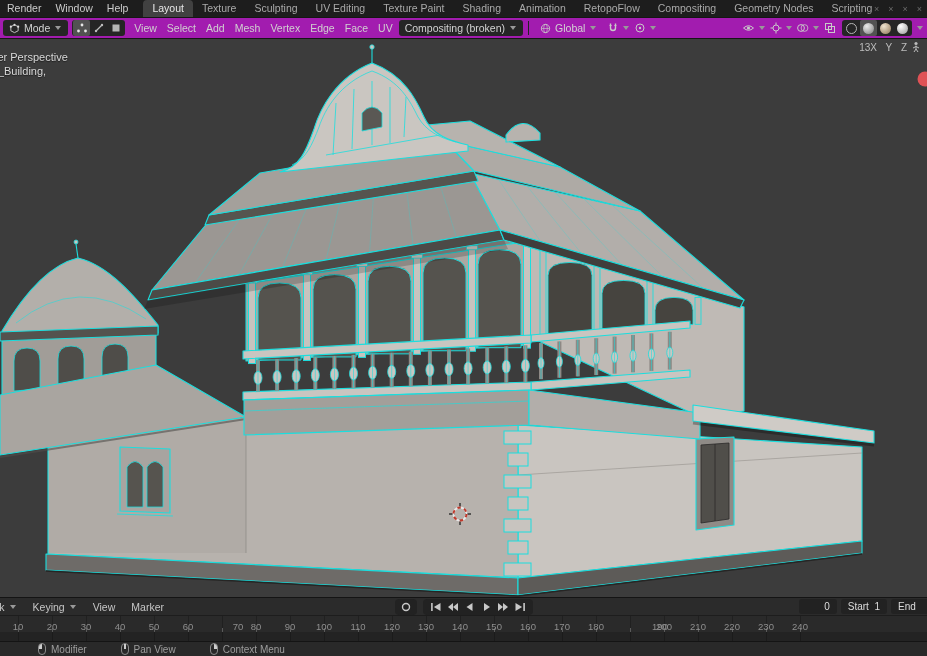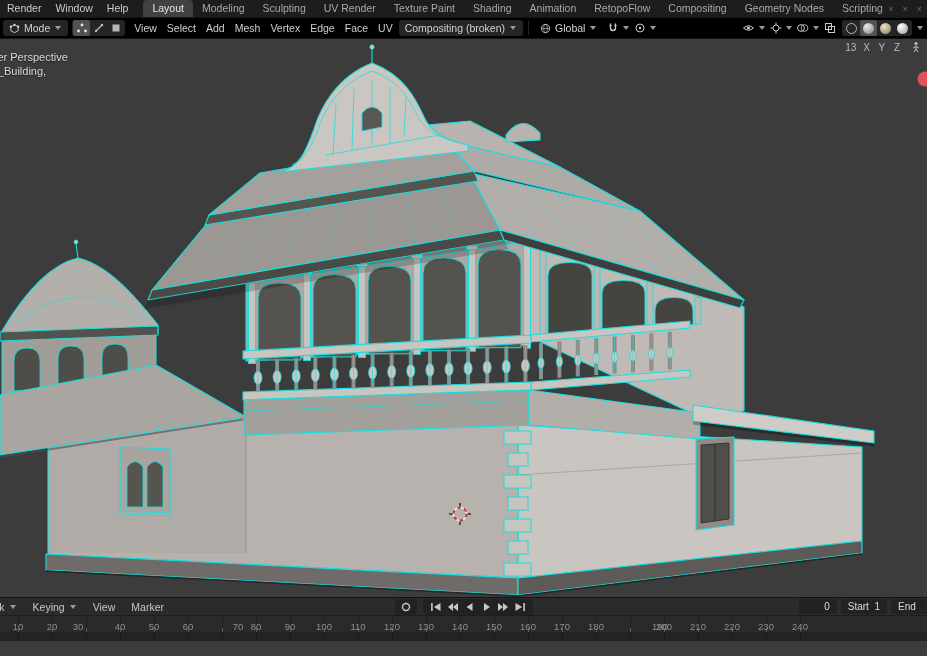--- a/index.html
+++ b/index.html
@@ -6,39 +6,39 @@
   #app{position:relative;width:927px;height:656px;overflow:hidden;background:#3c3c3c;
        font-family:Liberation Sans, sans-serif;font-size:11px;color:#c9c9c9;user-select:none}
   
   .topbar{position:absolute;top:0;left:0;right:0;height:17px;background:#1d1d1d;display:flex;align-items:center}
   .topbar .menu{padding:0 7px;font-size:10.5px;color:#cccccc;line-height:17px;white-space:nowrap}
   .workspaces{display:flex;height:17px;margin-left:8px}
   .ws-tab{padding:0 9px;line-height:17px;font-size:10.5px;color:#a9a9a9;border-radius:4px 4px 0 0;white-space:nowrap}
   .ws-tab.active{background:#414141;color:#e8e8e8}
   .topbar-right{position:absolute;right:5px;top:0;height:17px;display:flex;align-items:center;gap:9px;color:#6b6b6b;font-size:9px}
   
-  .vheader{position:absolute;top:17px;left:0;right:0;height:22px;background:#000000;border-top:1px solid #161616;border-bottom:1px solid #161616;box-sizing:border-box;display:flex;align-items:center;padding:0 3px;gap:1px;white-space:nowrap;overflow:hidden}
+  .vheader{position:absolute;top:17px;left:0;right:0;height:22px;background:#a21caf;border-top:1px solid #161616;border-bottom:1px solid #161616;box-sizing:border-box;display:flex;align-items:center;padding:0 3px;gap:1px;white-space:nowrap;overflow:hidden}
   .chip{display:inline-flex;align-items:center;gap:4px;background:#252525;border-radius:3px;height:16px;padding:0 6px;color:#d2d2d2;font-size:10.5px}
   .chip.flat{background:transparent}
   .hmenu{padding:0 5px;font-size:10.5px;color:#d0d0d0}
   .caret{width:0;height:0;border-left:3px solid transparent;border-right:3px solid transparent;border-top:4px solid #999;display:inline-block;margin:0 1px}
   .ibtn{width:17px;height:16px;border-radius:2px;display:inline-flex;align-items:center;justify-content:center}
   .ibtn.active{background:#525252}
   .igroup{display:inline-flex;background:#252525;border-radius:3px;margin:0 3px;padding:0 1px;align-items:center}
   .sep{width:1px;height:14px;background:#232323;margin:0 4px}
   .spacer{flex:1}
   .sphere{width:11px;height:11px;border-radius:50%}
   .sp-wire{border:1px solid #b5b5b5;box-sizing:border-box}
   .sp-solid{background:radial-gradient(circle at 35% 30%,#ececec,#7d7d7d)}
   .sp-mat{background:radial-gradient(circle at 35% 30%,#efe3cf,#8d7354)}
   .sp-rend{background:radial-gradient(circle at 35% 30%,#ffffff,#989898)}
   
   .viewport{position:absolute;top:39px;left:0;width:927px;height:558px;overflow:hidden;background:#3c3c3c}
   .vp-label{position:absolute;color:#d9d9d9;font-size:11px;text-shadow:0 1px 1px rgba(0,0,0,.55);pointer-events:none;white-space:nowrap}
-  .vp-corner{position:absolute;top:2px;right:5px;display:flex;align-items:center;gap:7px;color:#bcbcbc;font-size:10px}
+  .vp-corner{position:absolute;top:2px;right:5px;display:flex;align-items:center;gap:0;color:#bcbcbc;font-size:10px}
   
   .tl-header{position:absolute;top:597px;left:0;right:0;height:18px;background:#2b2b2b;border-top:1px solid #141414;box-sizing:border-box;display:flex;align-items:center;font-size:10.5px;overflow:hidden}
   .tl-menus{display:flex;margin-left:-46px}
   .tl-menu{padding:0 8px;color:#c6c6c6;display:inline-flex;align-items:center;gap:4px;white-space:nowrap}
   .transport{position:absolute;left:50%;transform:translateX(-50%);display:flex;gap:6px;align-items:center}
   .pill{background:#222;border-radius:4px;height:16px;display:flex;align-items:center;padding:0 4px}
   .tbtn{width:17px;height:14px;display:flex;align-items:center;justify-content:center}
   .tl-right{margin-left:auto;display:flex;align-items:center;gap:4px}
   .field{background:#222;border-radius:3px;height:15px;line-height:15px;color:#dcdcdc;font-size:10px;padding:0 7px;white-space:nowrap}
   .f-frame{width:24px;text-align:right}
@@ -66,23 +66,23 @@
 <div id="app">
 
   <div class="topbar">
     <span id="top-menus" style="display:inline-flex">
         <span class="menu">Render</span>
         <span class="menu">Window</span>
         <span class="menu">Help</span>
       </span>
     <div class="workspaces" id="workspaces">
         <div class="ws-tab active">Layout</div>
-        <div class="ws-tab">Modeling</div>
+        <div class="ws-tab">Texture</div>
         <div class="ws-tab">Sculpting</div>
-        <div class="ws-tab">UV Render</div>
+        <div class="ws-tab">UV Editing</div>
         <div class="ws-tab">Texture Paint</div>
         <div class="ws-tab">Shading</div>
         <div class="ws-tab">Animation</div>
         <div class="ws-tab">RetopoFlow</div>
         <div class="ws-tab">Compositing</div>
         <div class="ws-tab">Geometry Nodes</div>
         <div class="ws-tab">Scripting</div>
       </div>
     <div class="topbar-right">
       <span>×</span>
@@ -512,21 +512,21 @@
   <div class="ruler" id="ruler">
       <div class="ruler-bottom"></div>
       <div class="fr-grid" style="left: 18px;"></div>
       <div class="fr-tick" style="left: 18px;"></div>
       <span class="fr-label" style="left: 18px;">10</span>
       <div class="fr-grid" style="left: 52px;"></div>
       <div class="fr-tick" style="left: 52px;"></div>
       <span class="fr-label" style="left: 52px;">20</span>
       <div class="fr-grid" style="left: 86px;"></div>
       <div class="fr-tick" style="left: 86px;"></div>
-      <span class="fr-label" style="left: 78px;">30</span>
+      <span class="fr-label" style="left: 86px;">30</span>
       <div class="fr-grid" style="left: 120px;"></div>
       <div class="fr-tick" style="left: 120px;"></div>
       <span class="fr-label" style="left: 120px;">40</span>
       <div class="fr-grid" style="left: 154px;"></div>
       <div class="fr-tick" style="left: 154px;"></div>
       <span class="fr-label" style="left: 154px;">50</span>
       <div class="fr-grid" style="left: 188px;"></div>
       <div class="fr-tick" style="left: 188px;"></div>
       <span class="fr-label" style="left: 188px;">60</span>
       <div class="fr-grid" style="left: 222px;"></div>
@@ -578,14 +578,28 @@
       <div class="fr-tick" style="left: 732px;"></div>
       <span class="fr-label" style="left: 732px;">220</span>
       <div class="fr-grid" style="left: 766px;"></div>
       <div class="fr-tick" style="left: 766px;"></div>
       <span class="fr-label" style="left: 766px;">230</span>
       <div class="fr-grid" style="left: 800px;"></div>
       <div class="fr-tick" style="left: 800px;"></div>
       <span class="fr-label" style="left: 800px;">240</span>
     </div>
 
+  <div class="statusbar" id="statusbar">
+      <span class="status-item">
+        <span class="mouse left"></span>
+        <span>Modifier</span>
+      </span>
+      <span class="status-item">
+        <span class="mouse mid"></span>
+        <span>Pan View</span>
+      </span>
+      <span class="status-item">
+        <span class="mouse right"></span>
+        <span>Context Menu</span>
+      </span>
+    </div>
 
 </div>
 
 </body></html>

